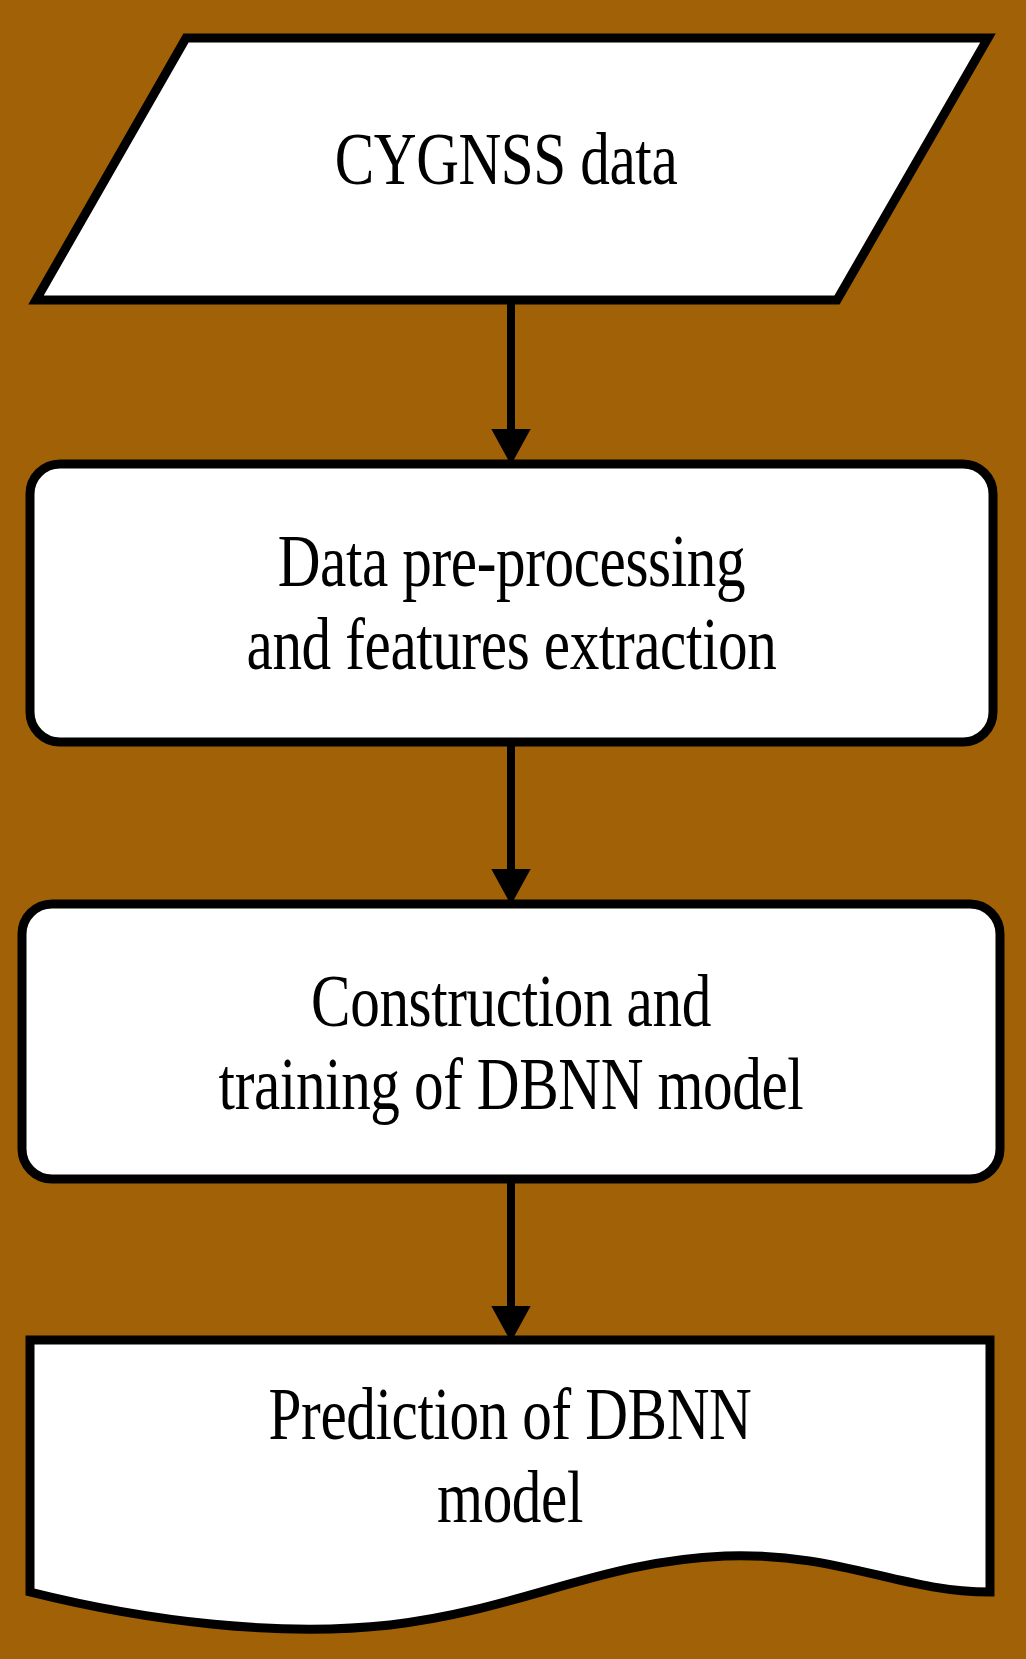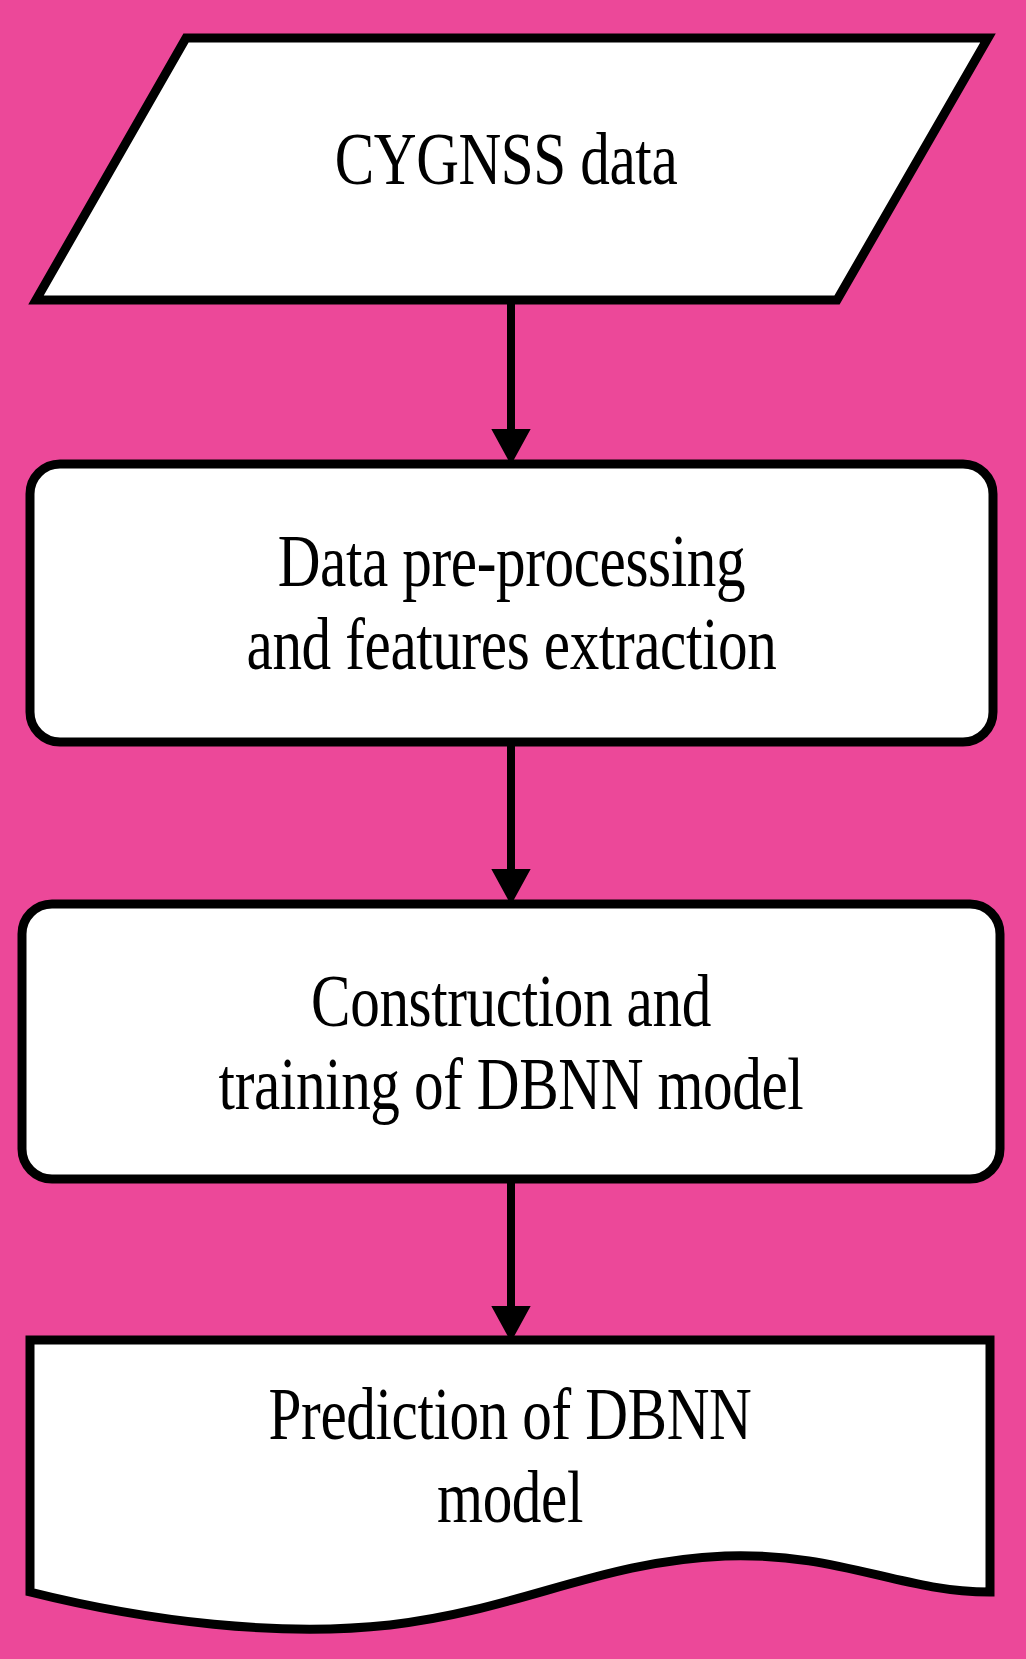--- a/index.html
+++ b/index.html
@@ -8,21 +8,21 @@
     padding: 0;
     background: #ffffff;
   }
   body {
     font-family: "Liberation Serif", "DejaVu Serif", serif;
   }
   #canvas {
     position: relative;
     width: 1026px;
     height: 1659px;
-    background: #ec4899;
+    background: #a16207;
     overflow: hidden;
   }
   #flow-svg {
     position: absolute;
     left: 0;
     top: 0;
     width: 1026px;
     height: 1659px;
     display: block;
   }

